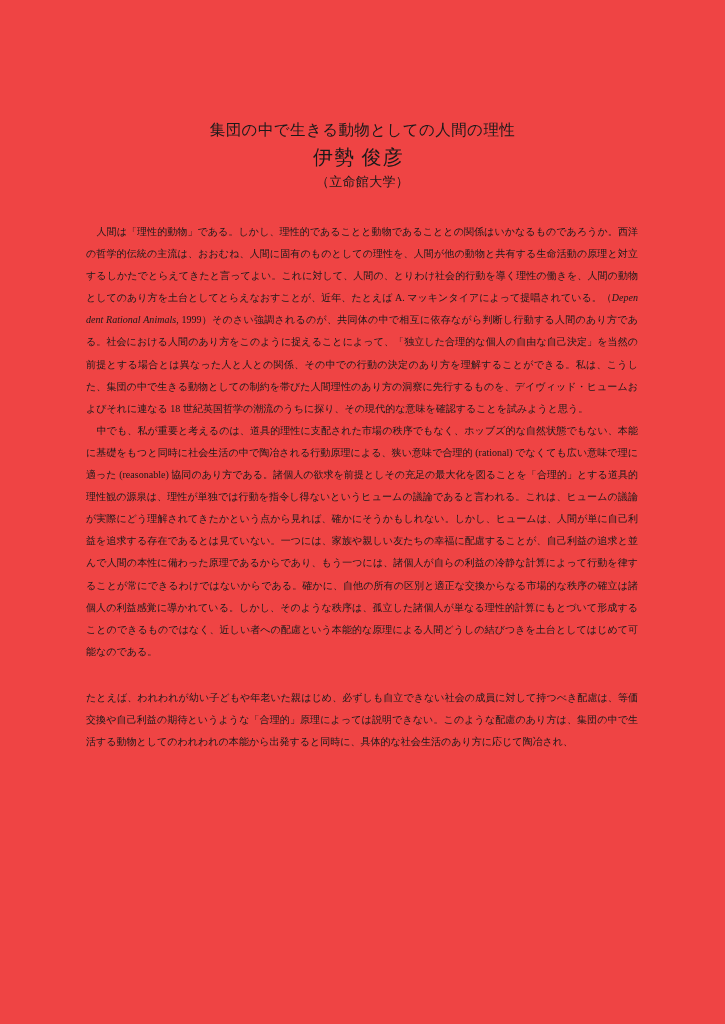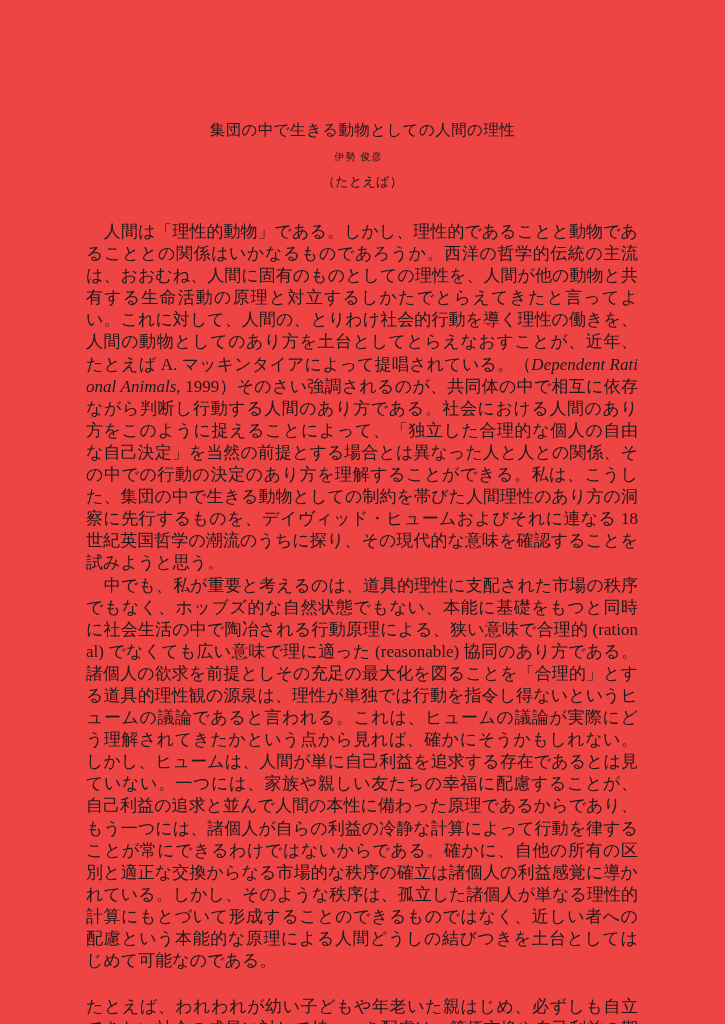--- a/index.html
+++ b/index.html
@@ -27,38 +27,38 @@
     text-align: center;
   }
   .paper-title {
     font-size: 15.5px;
     line-height: 24px;
     letter-spacing: 0.4px;
     margin: 0;
     font-weight: normal;
   }
   .paper-author {
-    font-size: 10px;
+    font-size: 20px;
     line-height: 24px;
     letter-spacing: 1.2px;
     margin: 3px 8px 0 0;
   }
   .paper-affiliation {
     font-size: 13px;
     line-height: 22px;
     letter-spacing: 0.3px;
     margin: 2px 0 0 0;
   }
   .body-block {
     margin-top: 28px;
     padding-left: 86px;
     padding-right: 87px;
   }
   .para {
-    font-size: 17px;
+    font-size: 10px;
     line-height: 22.1px;
     text-align: justify;
     text-justify: inter-character;
     margin: 0;
     letter-spacing: 0.02px;
     word-break: break-all;
     line-break: strict;
   }
   .para.indent {
     text-indent: 1.05em;
@@ -75,21 +75,21 @@
   }
 </style>
 </head>
 <body>
 
 <div class="page">
 
   <div class="title-block">
     <h1 class="paper-title">集団の中で生きる動物としての人間の理性</h1>
     <div class="paper-author">伊勢 俊彦</div>
-    <div class="paper-affiliation">（たとえば）</div>
+    <div class="paper-affiliation">（立命館大学）</div>
   </div>
 
   <div class="body-block">
 
     <p class="para indent"><span>人間は「理性的動物」である。しかし、理性的であることと動物であることとの関係はいかなるものであろうか。西洋の哲学的伝統の主流は、おおむね、人間に固有のものとしての理性を、人間が他の動物と共有する生命活動の原理と対立するしかたでとらえてきたと言ってよい。これに対して、人間の、とりわけ社会的行動を導く理性の働きを、人間の動物としてのあり方を土台としてとらえなおすことが、近年、たとえば A. マッキンタイアによって提唱されている。（</span><span class="cite-italic latin">Dependent Rational Animals</span><span class="latin">, 1999</span><span>）そのさい強調されるのが、共同体の中で相互に依存ながら判断し行動する人間のあり方である。社会における人間のあり方をこのように捉えることによって、「独立した合理的な個人の自由な自己決定」を当然の前提とする場合とは異なった人と人との関係、その中での行動の決定のあり方を理解することができる。私は、こうした、集団の中で生きる動物としての制約を帯びた人間理性のあり方の洞察に先行するものを、デイヴィッド・ヒュームおよびそれに連なる 18 世紀英国哲学の潮流のうちに探り、その現代的な意味を確認することを試みようと思う。</span></p>
 
     <p class="para indent"><span>中でも、私が重要と考えるのは、道具的理性に支配された市場の秩序でもなく、ホッブズ的な自然状態でもない、本能に基礎をもつと同時に社会生活の中で陶冶される行動原理による、狭い意味で合理的 </span><span class="latin">(rational)</span><span> でなくても広い意味で理に適った </span><span class="latin">(reasonable)</span><span> 協同のあり方である。諸個人の欲求を前提としその充足の最大化を図ることを「合理的」とする道具的理性観の源泉は、理性が単独では行動を指令し得ないというヒュームの議論であると言われる。これは、ヒュームの議論が実際にどう理解されてきたかという点から見れば、確かにそうかもしれない。しかし、ヒュームは、人間が単に自己利益を追求する存在であるとは見ていない。一つには、家族や親しい友たちの幸福に配慮することが、自己利益の追求と並んで人間の本性に備わった原理であるからであり、もう一つには、諸個人が自らの利益の冷静な計算によって行動を律することが常にできるわけではないからである。確かに、自他の所有の区別と適正な交換からなる市場的な秩序の確立は諸個人の利益感覚に導かれている。しかし、そのような秩序は、孤立した諸個人が単なる理性的計算にもとづいて形成することのできるものではなく、近しい者への配慮という本能的な原理による人間どうしの結びつきを土台としてはじめて可能なのである。</span></p>
 
     <p class="para noindent">たとえば、われわれが幼い子どもや年老いた親はじめ、必ずしも自立できない社会の成員に対して持つべき配慮は、等価交換や自己利益の期待というような「合理的」原理によっては説明できない。このような配慮のあり方は、集団の中で生活する動物としてのわれわれの本能から出発すると同時に、具体的な社会生活のあり方に応じて陶冶され、</p>
 

